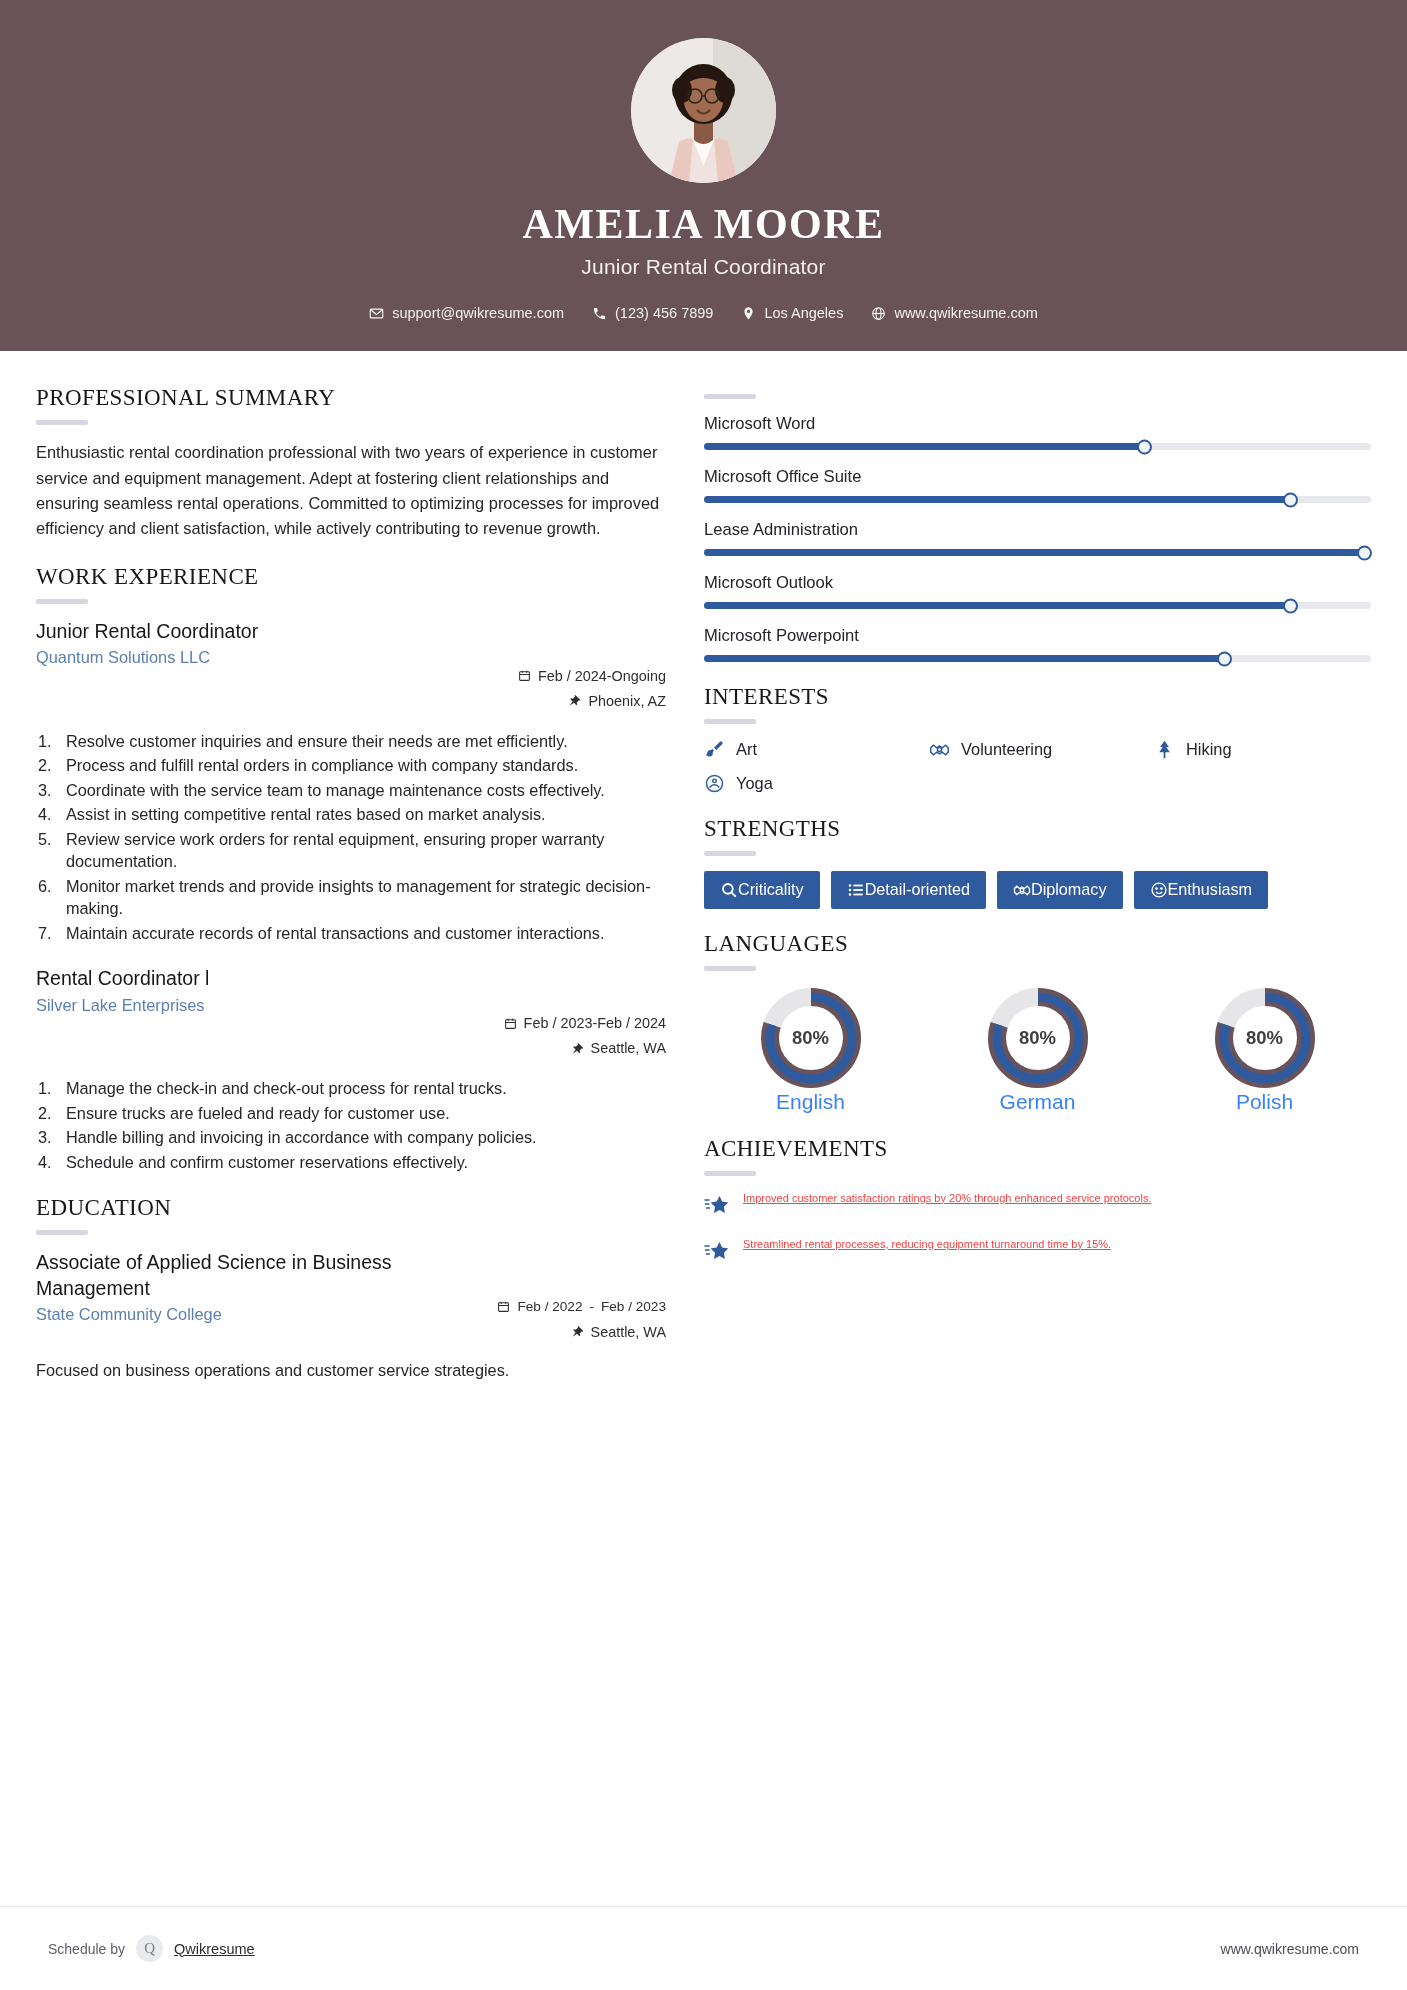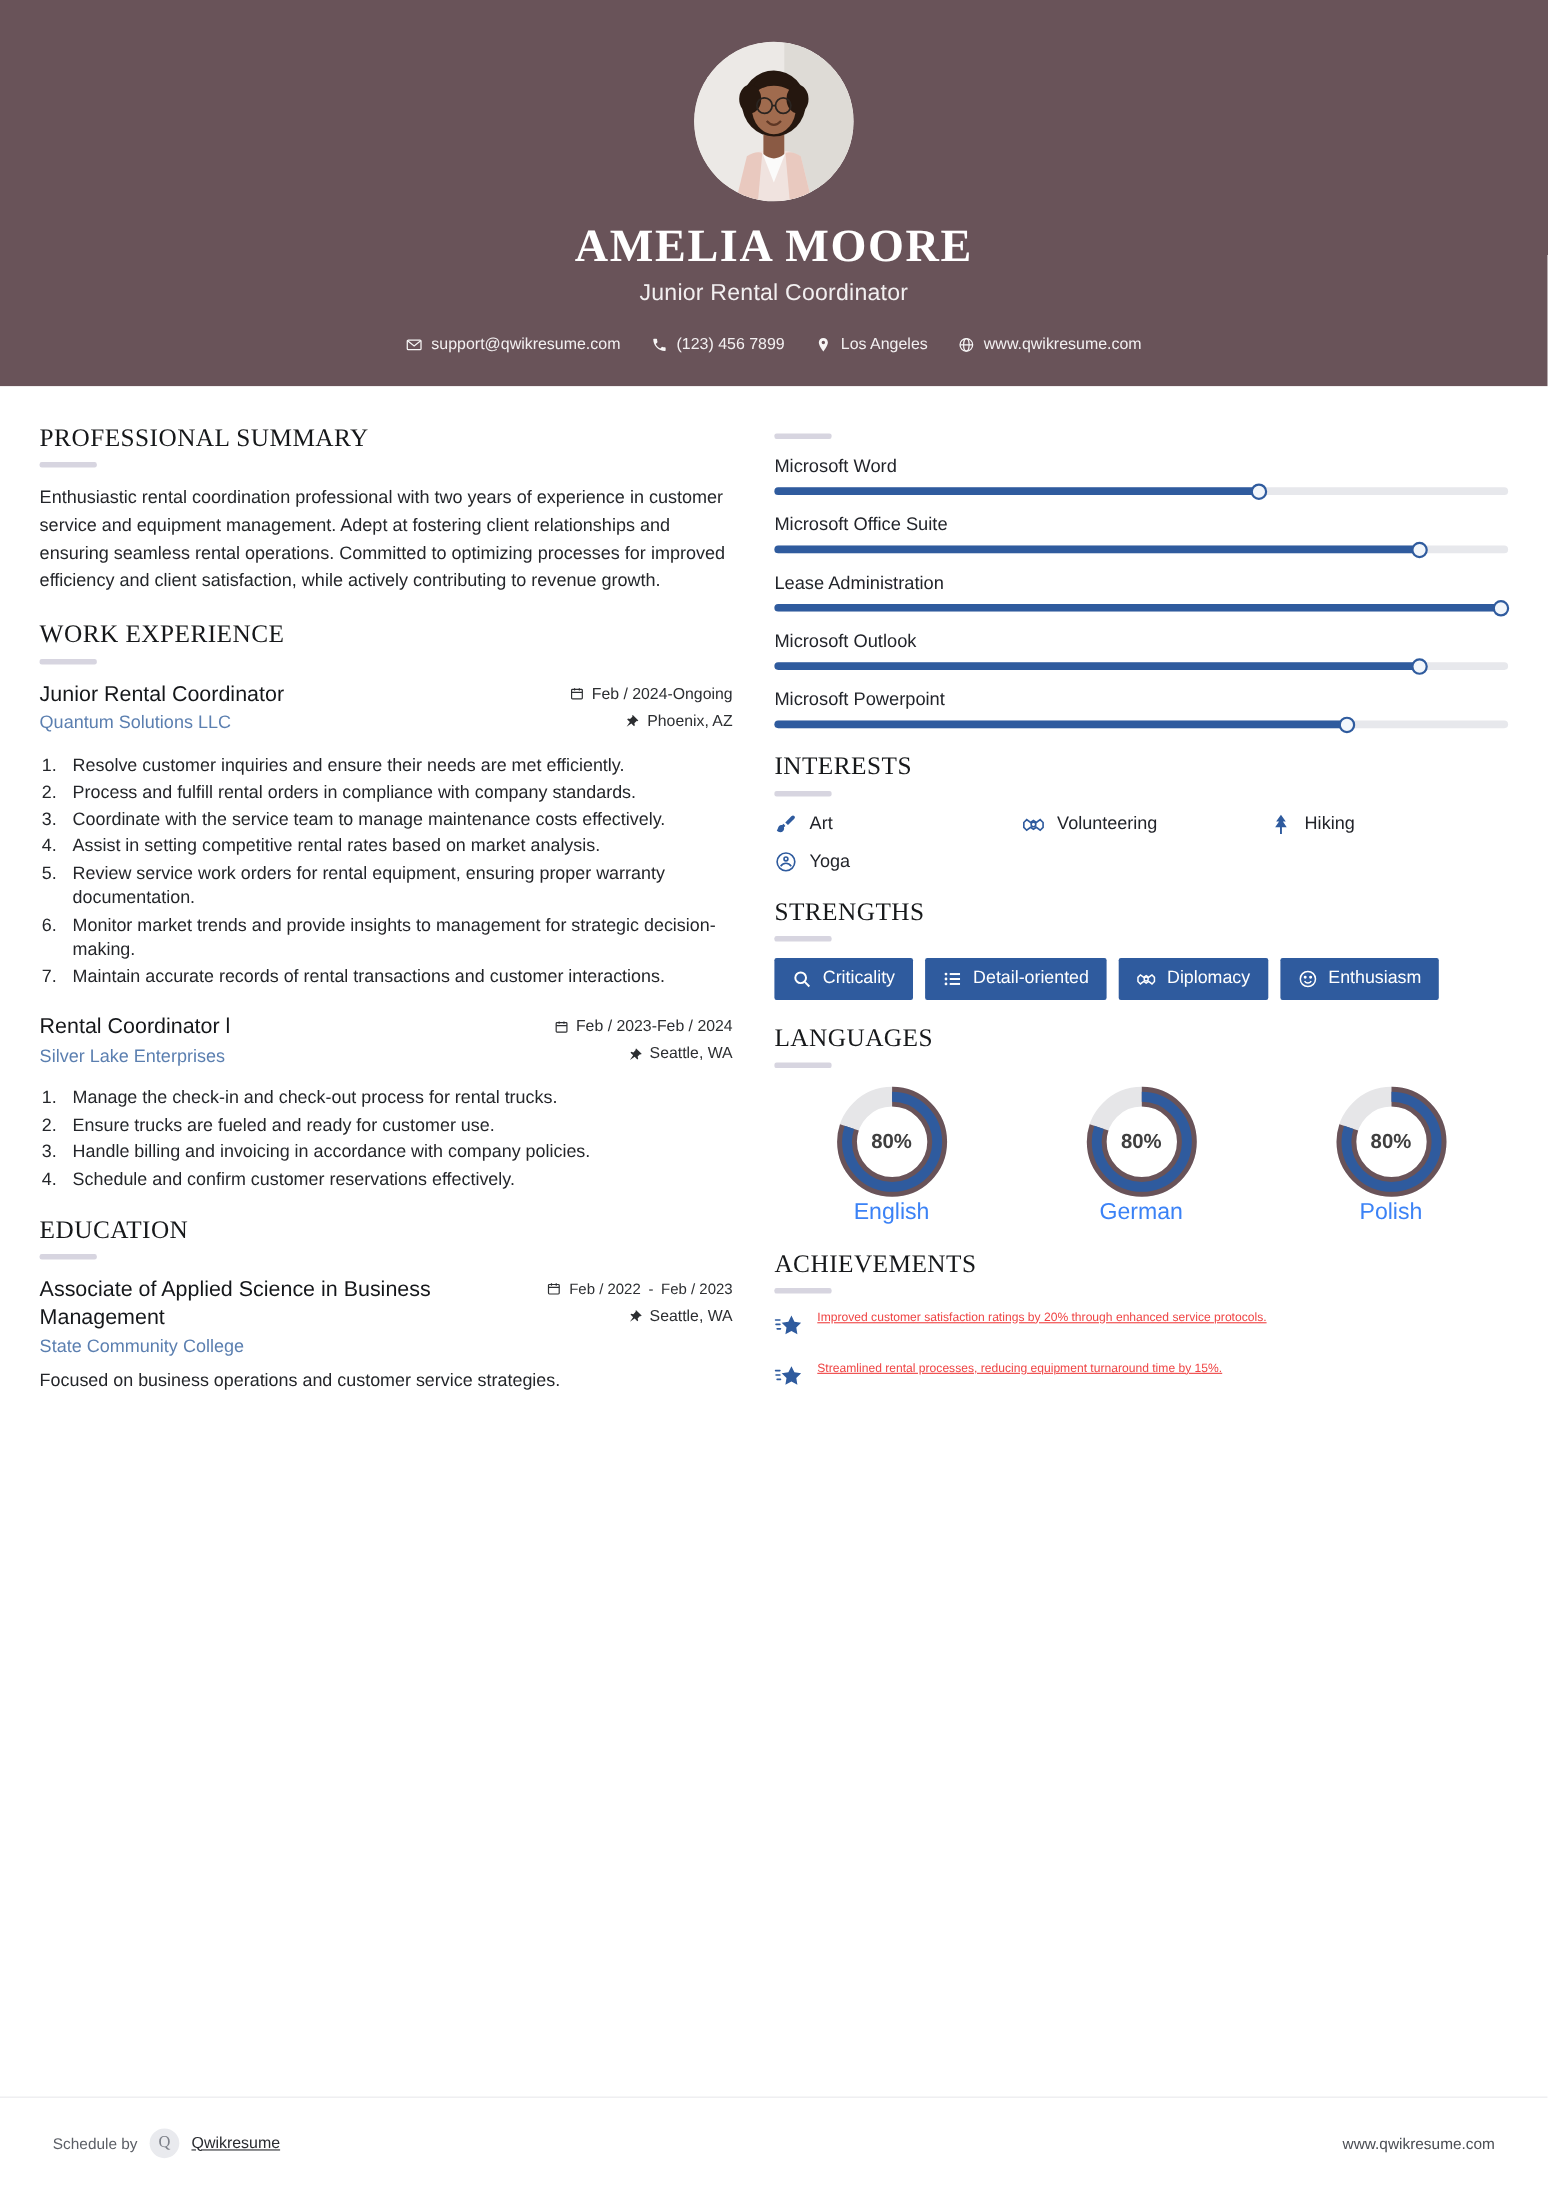--- a/index.html
+++ b/index.html
@@ -102,21 +102,21 @@
     font-size:19.5px;
     color:#15171a;
     line-height:1.3;
     font-weight:400;
   }
   .entry-org {
     font-size:16.4px;
     color:#5b7fb0;
     margin-top:4px;
   }
-  .entry-right { text-align:right; white-space:nowrap; padding-top:4px; }
+  .entry-right { text-align:right; white-space:nowrap; padding-top:4px;margin-top:45px; }
   .meta-line {
     display:flex; align-items:center; justify-content:flex-end;
     gap:7px;
     font-size:14.4px;
     color:#2c2e31;
     margin-bottom:9px;
   }
   .meta-line .ico { width:13px; height:13px; display:flex; }
   .meta-line .ico svg { width:13px; height:13px; }
   .edu-date-split { display:flex; align-items:center; gap:7px; justify-content:flex-end; font-size:13.6px; line-height:1.15; }
@@ -172,21 +172,21 @@
     column-gap:8px;
     margin-bottom:4px;
   }
   .interest { display:flex; align-items:center; gap:11px; font-size:16.4px; color:#22242a; }
   .interest .ico { width:21px; height:21px; display:flex; align-items:center; justify-content:center; }
   .interest .ico svg { width:21px; height:21px; }
 
   
   .strengths-wrap { display:flex; flex-wrap:wrap; gap:11px; }
   .strength {
-    display:inline-flex; align-items:center; gap:10px;
+    display:inline-flex; align-items:center; 
     background:#2f5b9e;
     color:#ffffff;
     padding:9px 16px;
     font-size:16.2px;
     border-radius:2px;
     line-height:1.2;
   }
   .strength .ico { width:18px; height:18px; display:flex; }
   .strength .ico svg { width:18px; height:18px; }
 

